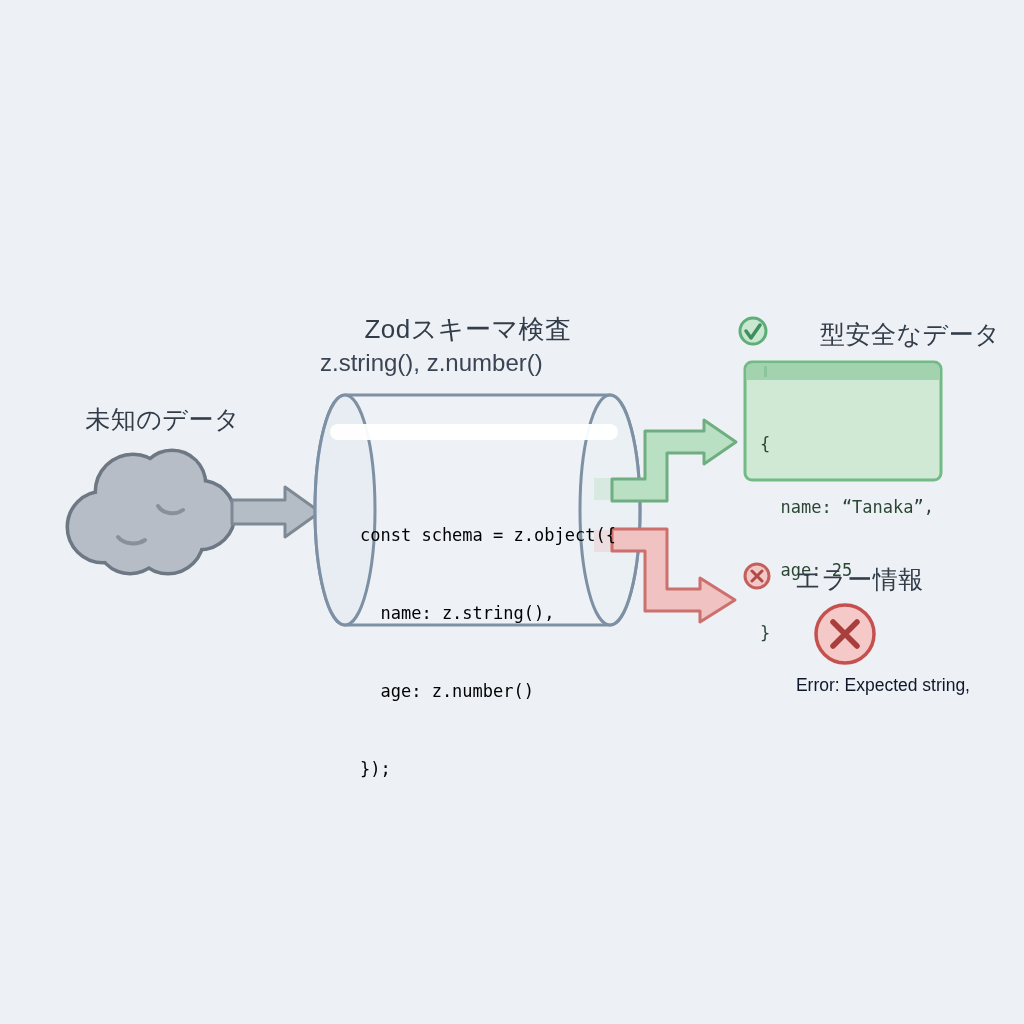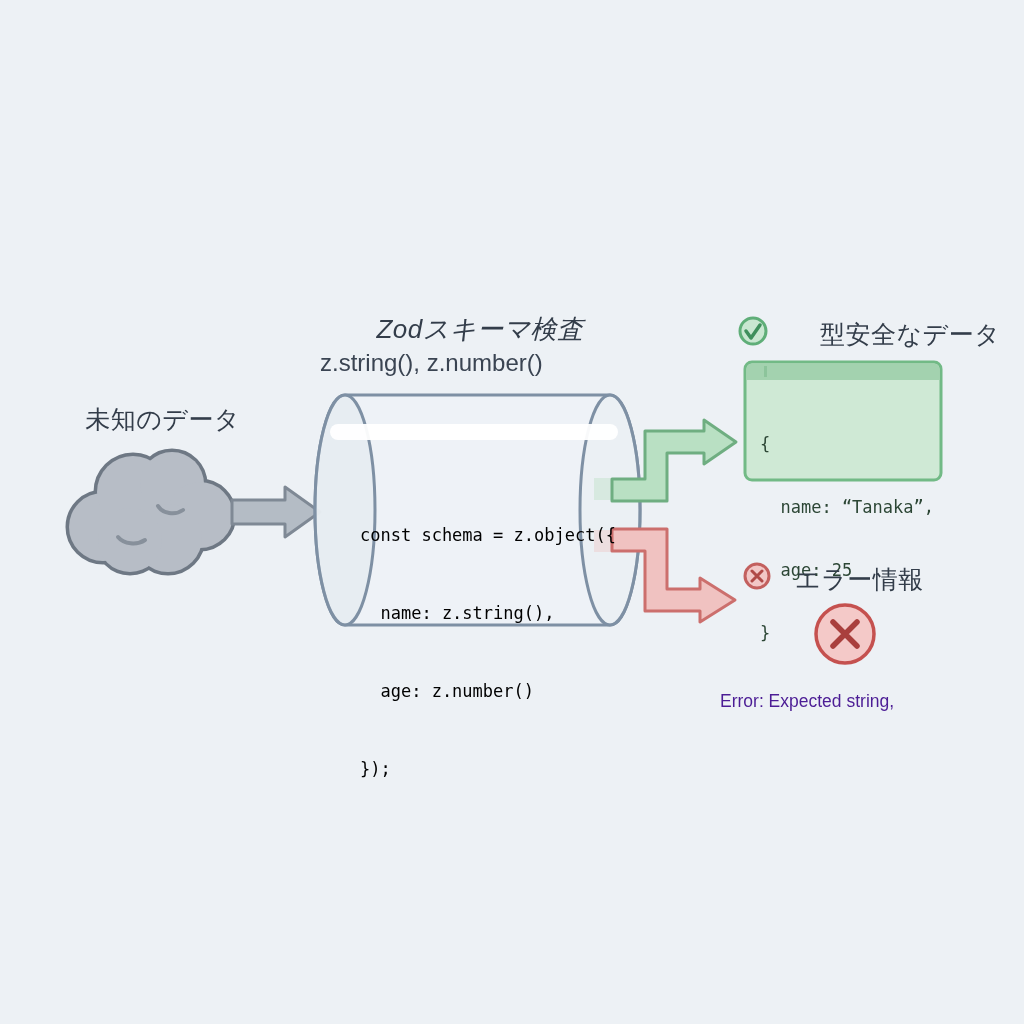--- a/index.html
+++ b/index.html
@@ -13,21 +13,21 @@
   }
   .stage{position:absolute;inset:0;width:1024px;height:1024px;}
   .layer{position:absolute;left:0;top:0;}
   .txt{position:absolute;white-space:pre;}
   .label{font-size:25px;font-weight:500;letter-spacing:.5px;color:#333d4a;}
   .title{font-size:26px;font-weight:500;letter-spacing:.5px;color:#333d4a;text-align:center;}
   .subtitle{font-size:24px;font-weight:400;color:#3a4452;text-align:left;}
   .mono{font-family:"DejaVu Sans Mono","Liberation Mono",monospace;}
   .cyl-code{font-size:17px;line-height:26px;color:#000000;}
   .box-code{font-size:17px;line-height:21px;color:#2c4635;}
-  .err-msg{font-size:17.5px;line-height:24px;text-align:left;color:#4c1d95;margin-top:16px;}
+  .err-msg{font-size:17.5px;line-height:24px;text-align:right;color:#0f172a;}
   .center{text-align:right;}
 </style>
 </head>
 <body>
 
 <div class="stage">
 
   <svg class="layer" width="1024" height="1024" viewBox="0 0 1024 1024">
 
     <g>
@@ -86,21 +86,21 @@
     </g>
 
     <g>
       <circle cx="845" cy="634" r="29" fill="#f4c9c8" stroke="#c5514f" stroke-width="3.5"></circle>
       <path d="M 833 622 L 857 646 M 857 622 L 833 646" stroke="#a93f3d" stroke-width="5.5" stroke-linecap="round"></path>
     </g>
   </svg>
 
   <div class="txt label center" style="left:60px;top:403px;width:180px;">未知のデータ</div>
 
-  <div class="txt title" style="left:320px;top:312px;width:320px;font-style:italic;">Zodスキーマ検査</div>
+  <div class="txt title" style="left:308px;top:312px;width:320px;">Zodスキーマ検査</div>
 
   <div class="txt subtitle" style="left:320px;top:349px;width:320px;">z.string(), z.number()</div>
 
   <div class="txt mono cyl-code" style="left:360px;top:470px;">
     <div>const schema = z.object({</div>
     <div>  name: z.string(),</div>
     <div>  age: z.number()</div>
     <div>});</div>
   </div>
 

